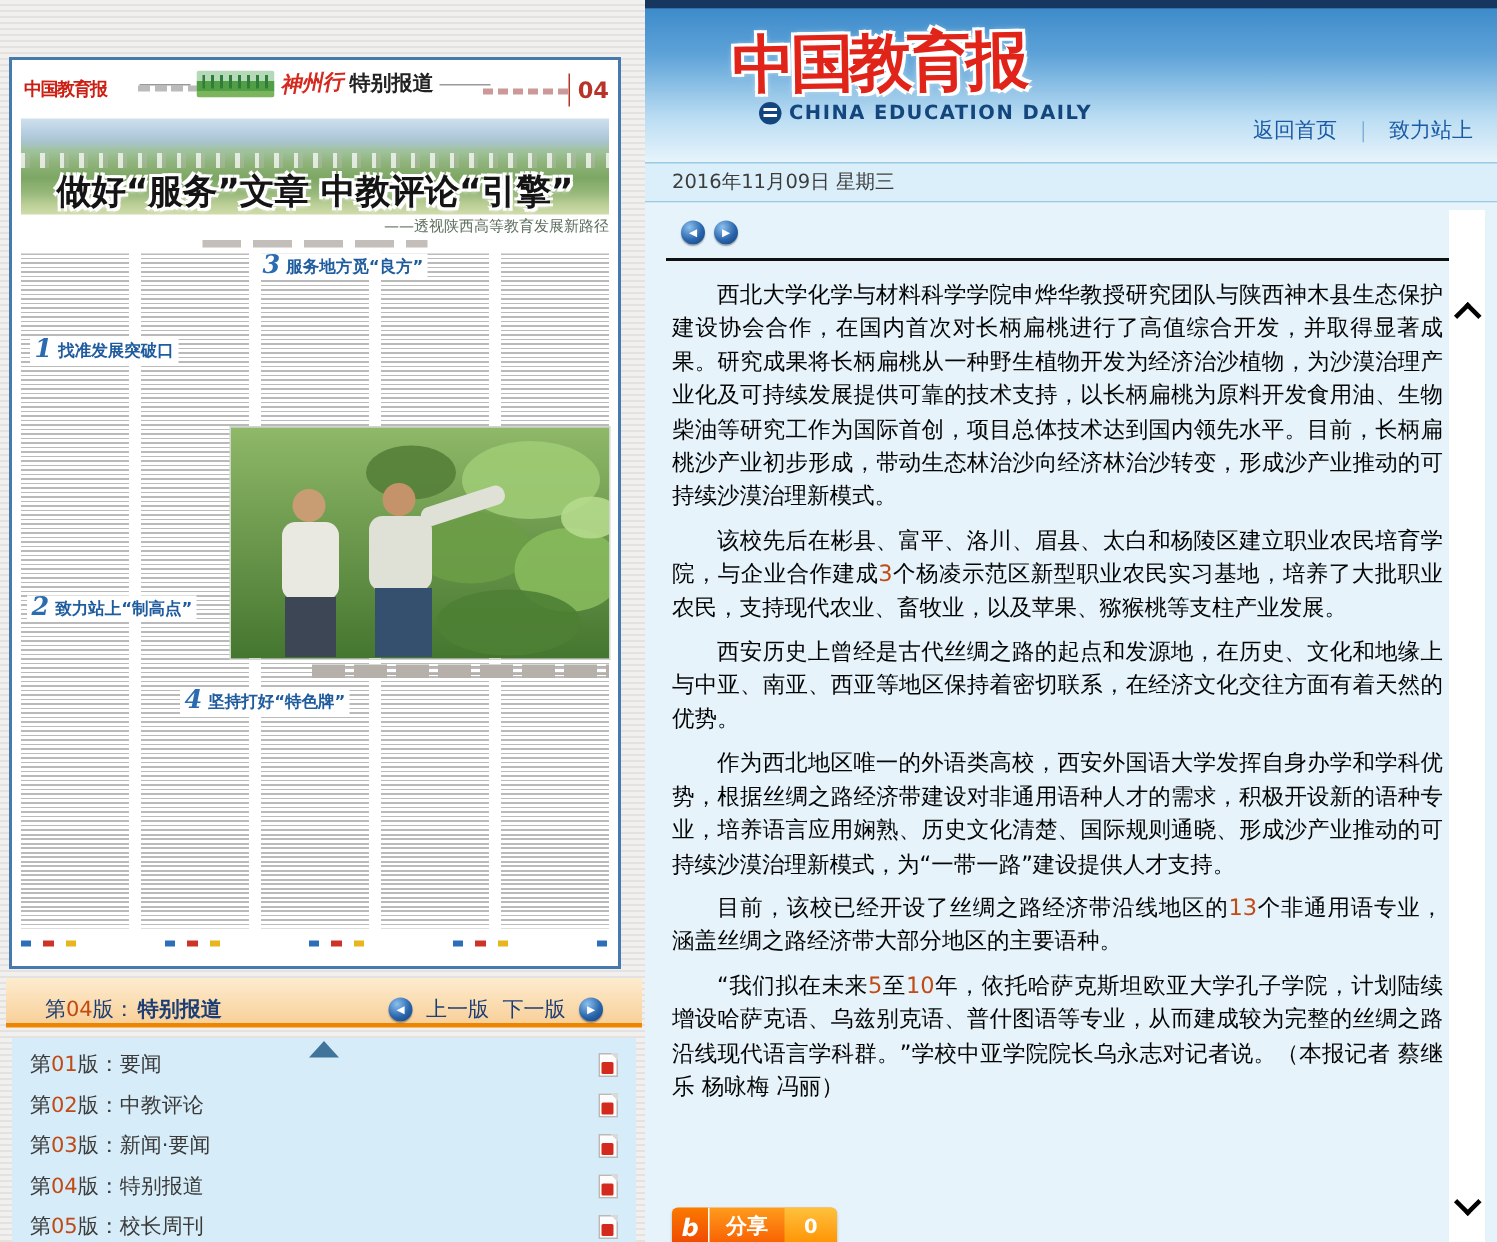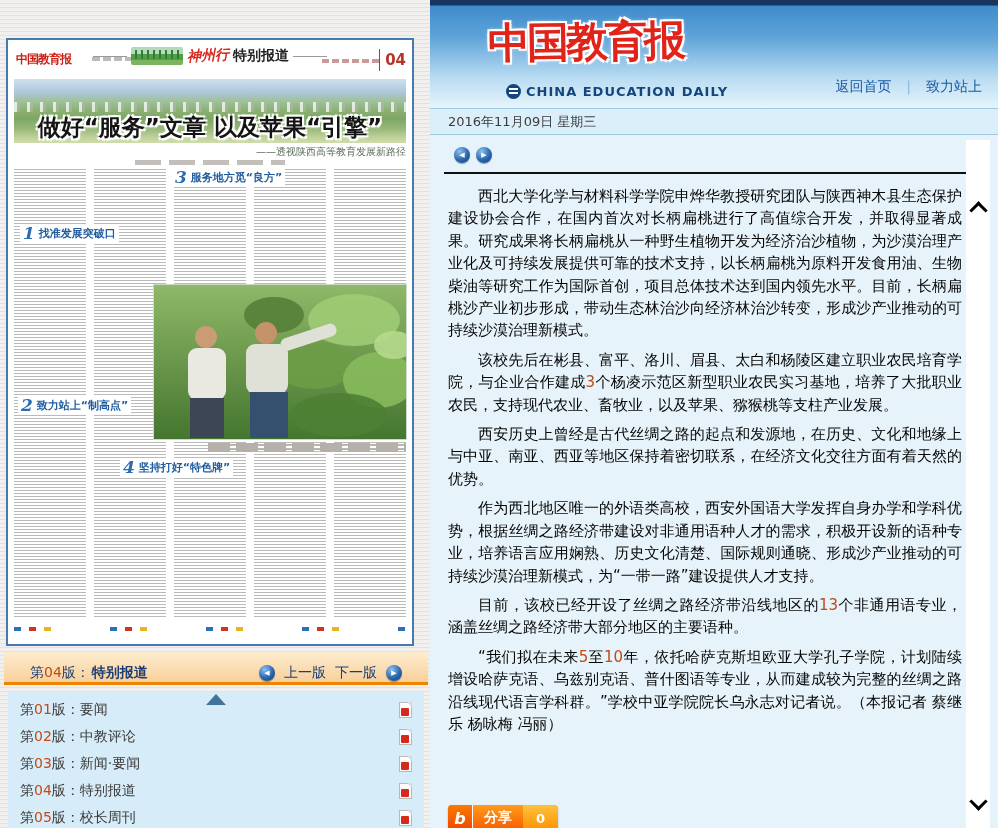--- a/index.html
+++ b/index.html
@@ -70,21 +70,21 @@
   .pdf-icon{position:relative;width:13px;height:16px;background:#fdfdfd;border:1px solid #b9b9b9;box-sizing:border-box;flex:0 0 auto;}
   .pdf-icon::before{content:"";position:absolute;right:-1px;top:-1px;width:0;height:0;
     border-left:5px solid transparent;border-top:5px solid #d9d9d9;}
   .pdf-icon::after{content:"";position:absolute;left:1px;top:5px;width:8px;height:8px;background:#d42a1e;border-radius:1px;}
 
   
   .r-header{position:absolute;left:430px;top:0;width:568px;height:108px;
     background:linear-gradient(180deg,#16355f 0,#16355f 5px,#3e8ccb 6px,#5ea3d8 34%,#b9dcf2 72%,#e7f4fc 100%);}
   .logo-cn{position:absolute;left:58px;top:14px;font-size:42px;font-weight:bold;color:#e0241a;letter-spacing:-3px;transform:rotate(-1deg);
     text-shadow:-2px -2px 0 #fff,2px -2px 0 #fff,-2px 2px 0 #fff,2px 2px 0 #fff,0 0 5px #fff;}
-  .logo-en{position:absolute;left:76px;top:84px;display:flex;align-items:center;gap:5px;
+  .logo-en{position:absolute;left:76px;top:68px;display:flex;align-items:center;gap:5px;
     color:#14467e;font-weight:bold;font-size:13px;letter-spacing:1px;}
   .logo-circle{display:inline-block;width:15px;height:15px;border-radius:50%;background:#14467e;position:relative;flex:0 0 auto;}
   .logo-circle::before{content:"";position:absolute;left:3px;top:4px;width:9px;height:2px;background:#fff;}
   .logo-circle::after{content:"";position:absolute;left:3px;top:8px;width:9px;height:2px;background:#fff;}
   .header-links{position:absolute;right:16px;bottom:12px;font-size:14px;color:#1a5aa5;}
   .header-links a{color:#1a5aa5;text-decoration:none;}
   .header-links .sep{color:#7aa9d4;margin:0 6px;}
 
   .date-bar{position:absolute;left:430px;top:108px;width:568px;height:27px;box-sizing:border-box;
     background:#dbeffa;border-top:1px solid #9cc9e3;border-bottom:1px solid #9cc9e3;
@@ -122,21 +122,21 @@
         <span class="np-rule"></span>
         <span class="np-skyline"></span>
         <span class="np-script">神州行</span>
         <span class="np-banner-label">特别报道</span>
         <span class="np-rule"></span>
       </div>
       <span class="np-head-right"></span>
       <span class="np-pageno">04</span>
     </div>
     <div class="np-photo">
-      <div class="np-headline">做好“服务”文章 以及苹果“引擎”</div>
+      <div class="np-headline">做好“服务”文章 中教评论“引擎”</div>
     </div>
     <div class="np-subtitle">——透视陕西高等教育发展新路径</div>
     <div class="np-byline"></div>
 
     <div class="np-body">
       <div class="simcol" style="left:0"></div>
       <div class="simcol" style="left:80px"></div>
       <div class="simcol" style="left:160px"></div>
       <div class="simcol" style="left:240px"></div>
       <div class="simcol" style="left:320px"></div>

